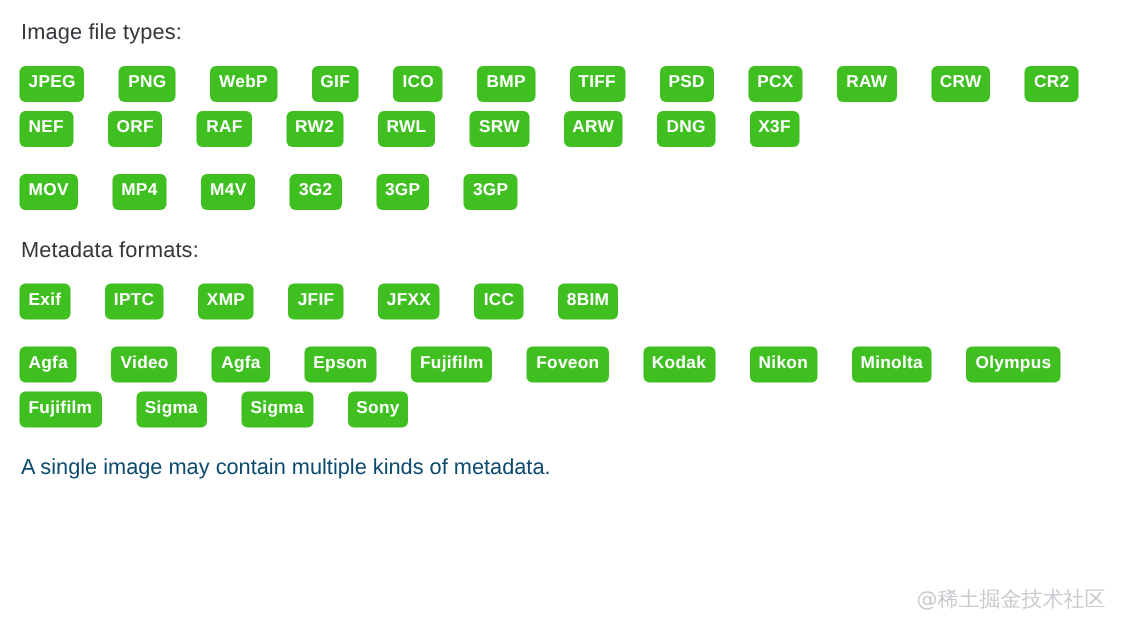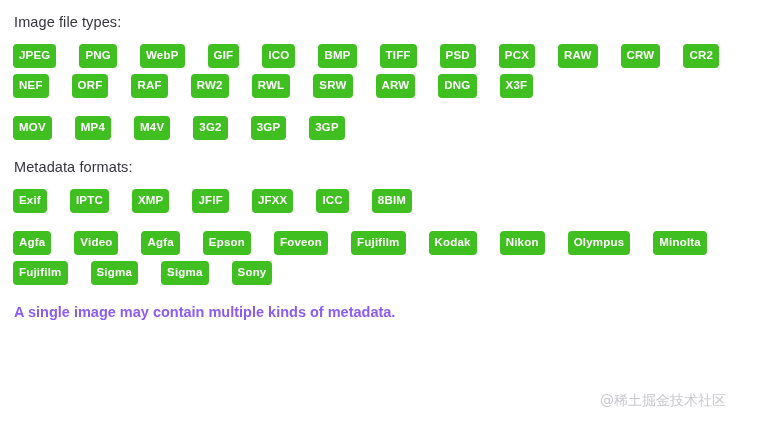--- a/index.html
+++ b/index.html
@@ -50,27 +50,27 @@
     font-weight: 700;
     padding: 5px 6px 6px 6px;
     border-radius: 4px;
     white-space: nowrap;
     letter-spacing: 0.2px;
     font-family: "Liberation Sans", sans-serif;
   }
   .footer-note {
     font-size: 14.5px;
     line-height: 19px;
-    color: #8b5cf6;
+    color: #0c4a6e;
     margin: 4px 0 0 1px;
-    font-weight: 700;
+    font-weight: 400;
   }
   .watermark {
     position: absolute;
-    right: 14px;
+    right: 3px;
     bottom: 14px;
     font-size: 14px;
     line-height: 18px;
     color: #c9c9cf;
     font-family: "DejaVu Sans", sans-serif;
     white-space: nowrap;
     user-select: none;
   }
 </style>
 </head>
@@ -126,26 +126,26 @@
           <span class="badge">ICC</span>
           <span class="badge">8BIM</span>
         </div>
       </div>
       <div class="section">
         <div class="badge-row">
           <span class="badge">Agfa</span>
           <span class="badge">Video</span>
           <span class="badge">Agfa</span>
           <span class="badge">Epson</span>
+          <span class="badge">Fujifilm</span>
           <span class="badge">Foveon</span>
-          <span class="badge">Fujifilm</span>
           <span class="badge">Kodak</span>
           <span class="badge">Nikon</span>
+          <span class="badge">Minolta</span>
           <span class="badge">Olympus</span>
-          <span class="badge">Minolta</span>
           <span class="badge">Fujifilm</span>
           <span class="badge">Sigma</span>
           <span class="badge">Sigma</span>
           <span class="badge">Sony</span>
         </div>
       </div>
     </div>
 
   <p class="footer-note">A single image may contain multiple kinds of metadata.</p>
 

